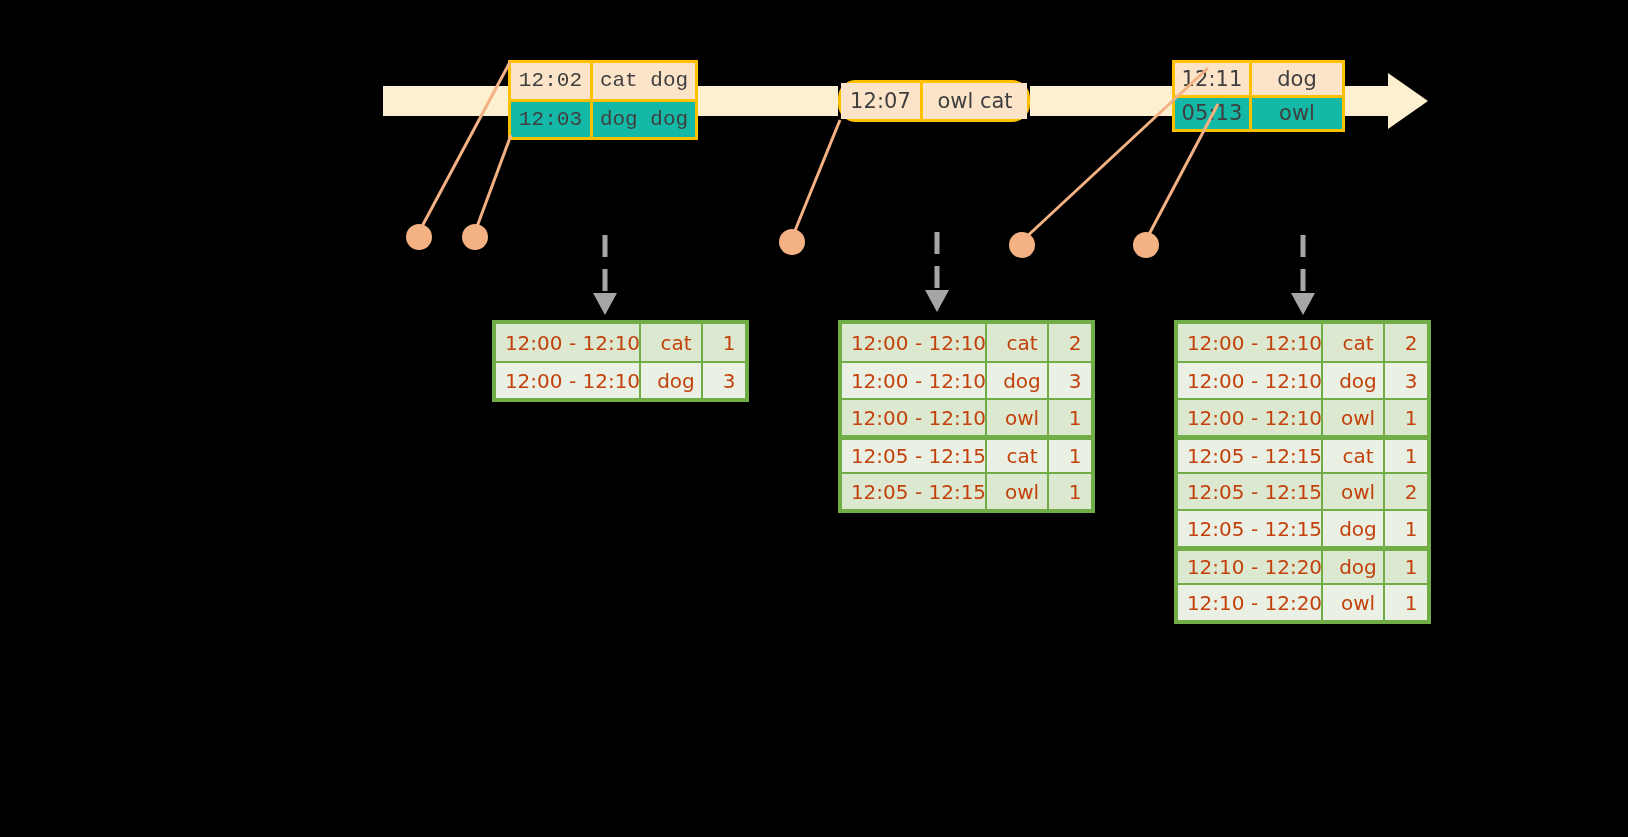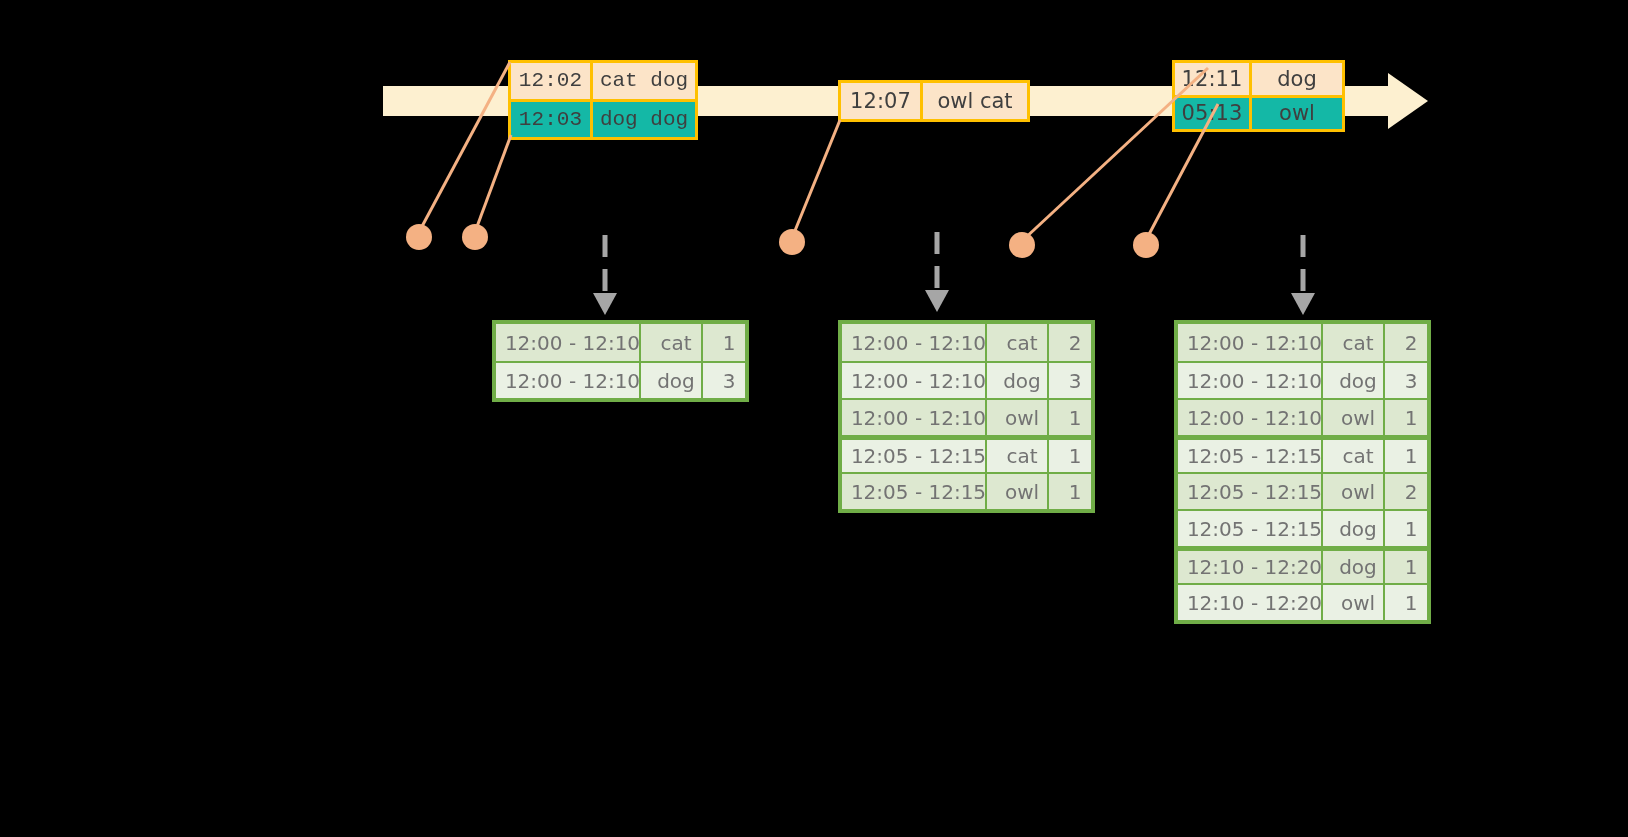--- a/index.html
+++ b/index.html
@@ -78,21 +78,21 @@
   .grow{
     display:flex;
     height:37px;
     box-sizing:border-box;
   }
   .grow + .grow{border-top:2px solid #70ad47;}
   .grow.sep{border-top:5px solid #70ad47;}
   .gc{
     box-sizing:border-box;
     display:flex;align-items:center;justify-content:center;
-    font-size:20px;color:#737373;
+    font-size:20px;color:#c2410c;
     border-right:2px solid #70ad47;
     white-space:nowrap;
     padding-left:10px;
   }
   .gc:last-child{border-right:none;}
   .g-shade-a{background:#dde8d0;}
   .g-shade-b{background:#eaf1e4;}
   .gc-win{flex:0 0 auto;}
   .gc-word{flex:0 0 auto;}
   .gc-num{flex:0 0 auto;}
@@ -112,21 +112,21 @@
     <div class="evt-row">
       <div class="evt-time sh-a" style="width:82px;">12:02</div>
       <div class="evt-words sh-a">cat dog</div>
     </div>
     <div class="evt-row">
       <div class="evt-time sh-b" style="width:82px;">12:03</div>
       <div class="evt-words sh-b">dog dog</div>
     </div>
   </div>
 
-  <div class="evt-box" style="left:838px;top:80px;width:192px;height:42px;">
+  <div class="evt-box" style="left:838px;top:80px;width:192px;height:42px;border-radius:18px;">
     <div class="evt-row">
       <div class="evt-time sh-a" style="width:82px;">12:07</div>
       <div class="evt-words sh-a">owl cat</div>
     </div>
   </div>
 
   <div class="evt-box" style="left:1172px;top:60px;width:173px;height:72px;">
     <div class="evt-row">
       <div class="evt-time sh-a" style="width:77px;">12:11</div>
       <div class="evt-words sh-a">dog</div>

